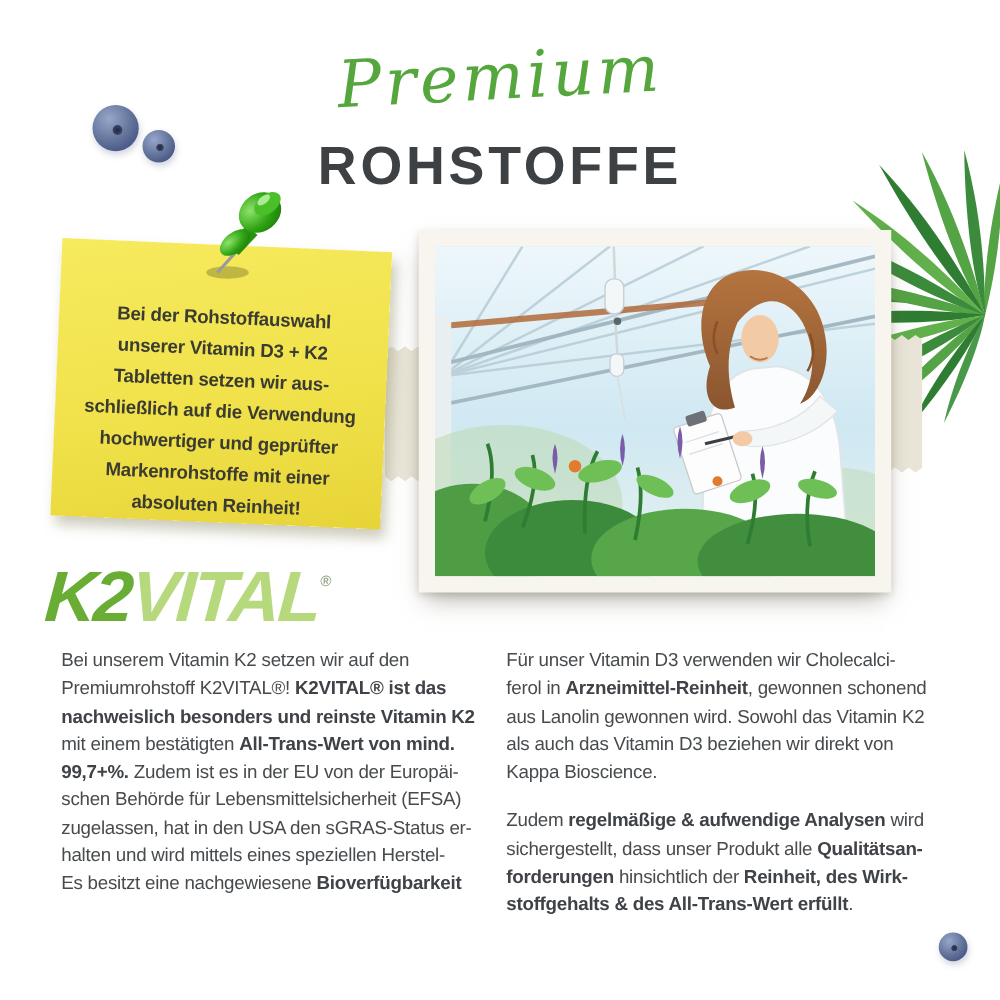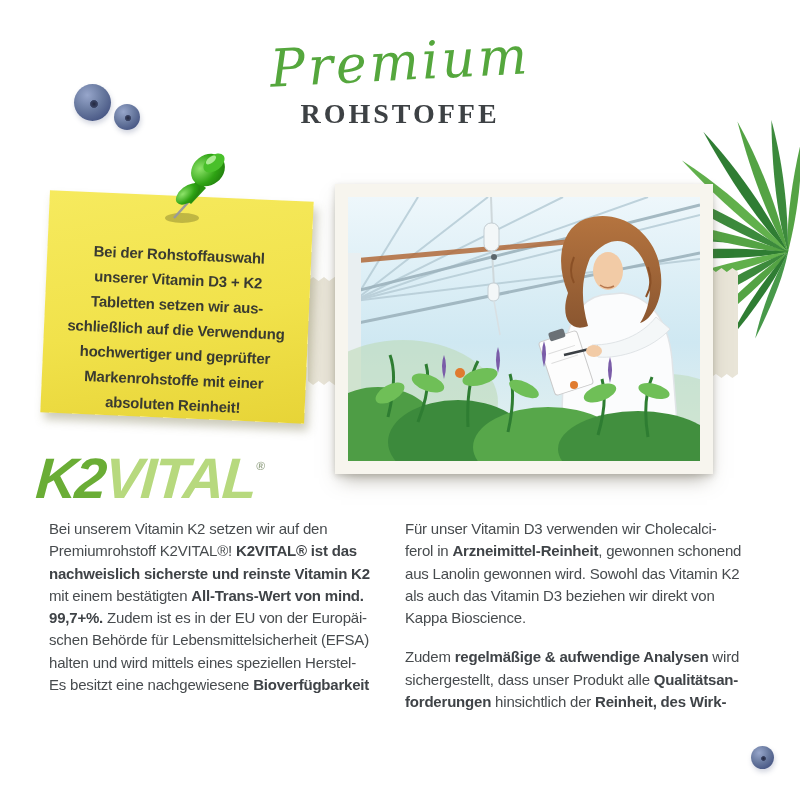--- a/index.html
+++ b/index.html
@@ -9,22 +9,22 @@
     background:#ffffff; font-family:"Liberation Sans", sans-serif;
   }
   
   .header { position:absolute; left:200px; top:34px; width:400px; text-align:center; }
   .script-word {
     font-family:"DejaVu Serif", serif; font-style:italic;
     font-size:52px; color:#55a73d; letter-spacing:3px;
     transform:rotate(-3deg); display:inline-block; line-height:1.1;
   }
   .main-title {
-    margin-top:8px; font-size:28px; font-weight:600; color:#3d4144;
-    letter-spacing:3px; line-height:1.05;font-family:Liberation Serif, serif;
+    margin-top:20px; font-size:43px; font-weight:600; color:#3d4144;
+    letter-spacing:3px; line-height:1.05;
   }
   
   .berry { position:absolute; border-radius:50%;
     background:radial-gradient(circle at 36% 30%, #97a6cb 0%, #68799f 45%, #475684 80%, #3b4a76 100%);
     box-shadow:1px 3px 5px rgba(80,90,130,.25); }
   .berry::after { content:""; position:absolute; left:44%; top:44%; width:22%; height:22%;
     border-radius:50%; background:radial-gradient(circle, #23283f 0%, #3c4668 70%, transparent 75%); }
   .berry-large { left:74px; top:84px; width:37px; height:37px; }
   .berry-small { left:114px; top:104px; width:26px; height:26px; }
   .berry-bottom { left:751px; top:746px; width:23px; height:23px; }
@@ -233,36 +233,38 @@
   </svg>
 
   <div class="logo">
     <span class="logo-text"><span class="logo-k2">K2</span><span class="logo-vital">VITAL</span><span class="logo-reg">®</span></span>
   </div>
 
   <div class="col col-left">
     <div>
         <div class="tl"><span>Bei unserem Vitamin K2 setzen wir auf den</span></div>
         <div class="tl"><span>Premiumrohstoff K2VITAL®! </span><span class="b">K2VITAL® ist das</span></div>
-        <div class="tl"><span class="b">nachweislich sicherste und reinste Vitamin K2</span></div>
+        <div class="tl"><span class="b">nachweislich besonders und reinste Vitamin K2</span></div>
         <div class="tl"><span>mit einem bestätigten </span><span class="b">All-Trans-Wert von mind.</span></div>
         <div class="tl"><span class="b">99,7+%.</span><span> Zudem ist es in der EU von der Europäi-</span></div>
         <div class="tl"><span>schen Behörde für Lebensmittelsicherheit (EFSA)</span></div>
+        <div class="tl"><span>zugelassen, hat in den USA den sGRAS-Status er-</span></div>
         <div class="tl"><span>halten und wird mittels eines speziellen Herstel-</span></div>
         <div class="tl"><span>Es besitzt eine nachgewiesene </span><span class="b">Bioverfügbarkeit</span></div>
       </div>
   </div>
   <div class="col col-right">
     <div>
         <div class="tl"><span>Für unser Vitamin D3 verwenden wir Cholecalci-</span></div>
         <div class="tl"><span>ferol in </span><span class="b">Arzneimittel-Reinheit</span><span>, gewonnen schonend</span></div>
         <div class="tl"><span>aus Lanolin gewonnen wird. Sowohl das Vitamin K2</span></div>
         <div class="tl"><span>als auch das Vitamin D3 beziehen wir direkt von</span></div>
         <div class="tl"><span>Kappa Bioscience.</span></div>
       </div>
     <div class="para2">
         <div class="tl"><span>Zudem </span><span class="b">regelmäßige &amp; aufwendige Analysen</span><span> wird</span></div>
         <div class="tl"><span>sichergestellt, dass unser Produkt alle </span><span class="b">Qualitätsan-</span></div>
         <div class="tl"><span class="b">forderungen</span><span> hinsichtlich der </span><span class="b">Reinheit, des Wirk-</span></div>
+        <div class="tl"><span class="b">stoffgehalts &amp; des All-Trans-Wert erfüllt</span><span>.</span></div>
       </div>
   </div>
 
 </div>
 
 </body></html>

